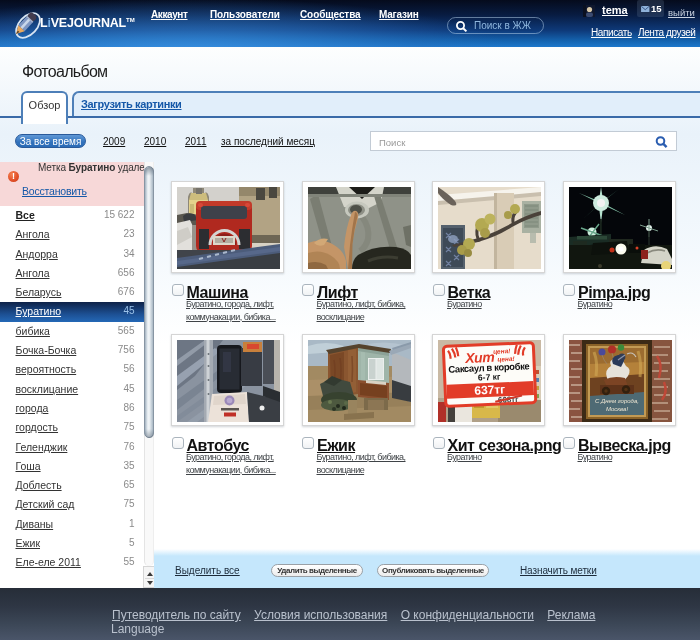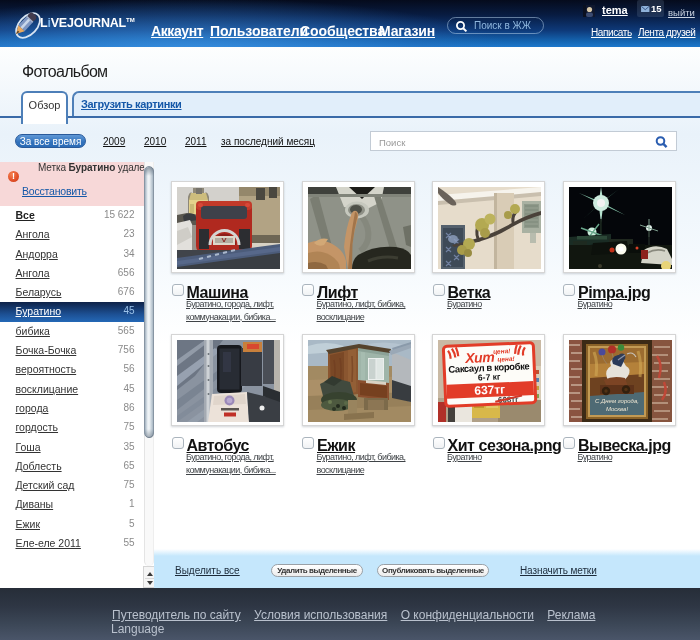--- a/index.html
+++ b/index.html
@@ -8,21 +8,21 @@
 .abs { position:absolute; }
 
 
 #header { position:absolute; left:0; top:0; width:700px; height:47px;
   background:linear-gradient(180deg,#050b1c 0%,#081c42 32%,#0e3a7a 65%,#1566b2 88%,#1d78cc 100%); overflow:hidden;}
 #header .glow { position:absolute; left:0; top:0; width:700px; height:47px;
   background:radial-gradient(ellipse 430px 75px at 190px 54px, rgba(62,148,228,.8) 0%, rgba(45,115,195,.3) 55%, rgba(0,0,0,0) 75%); }
 #logotext { position:absolute; left:40px; top:16px; color:#fff; font-size:12.5px; font-weight:bold; letter-spacing:-0.2px; }
 #logotext .idot { color:#7ab1e8; }
 #logotext sup { font-size:6px; letter-spacing:0; }
-.hnav { position:absolute; top:23px; color:#fff; font-size:14px; font-weight:bold; white-space:nowrap; }
+.hnav { position:absolute; top:9px; color:#fff; font-size:10px; font-weight:bold; white-space:nowrap; }
 .hnav a { color:#fff; }
 #srchpill { position:absolute; left:447px; top:17px; width:97px; height:17px; border:1px solid rgba(190,215,240,.5); border-radius:9px; color:#8fb6dd; font-size:10px; line-height:16px; padding-left:26px; }
 #srchpill svg { position:absolute; left:7px; top:2px; }
 #msgbox { position:absolute; left:637px; top:0px; width:27px; height:17px; background:rgba(115,135,165,.22); border-radius:2px; color:#fff; font-size:9.5px; font-weight:bold; line-height:17px; padding-left:14px;}
 #vyiti { position:absolute; left:668px; top:7px; font-size:9.5px; color:#c9d2e0; text-decoration:underline; }
 
 
 #pagebg { position:absolute; left:0; top:47px; width:700px; height:541px;
   background:linear-gradient(180deg,#fdfefe 0%, #eef5fb 12%, #e9f2fa 16%, #f4f9fd 38%, #ffffff 55%); }
 
@@ -214,20 +214,24 @@
         <span class="lbl"><a href="#">восклицание</a></span>
         <span class="cnt">45</span>
       </div>
       <div class="trow">
         <span class="lbl"><a href="#">города</a></span>
         <span class="cnt">86</span>
       </div>
       <div class="trow">
         <span class="lbl"><a href="#">гордость</a></span>
         <span class="cnt">75</span>
+      </div>
+      <div class="trow">
+        <span class="lbl"><a href="#">Геленджик</a></span>
+        <span class="cnt">76</span>
       </div>
       <div class="trow">
         <span class="lbl"><a href="#">Гоша</a></span>
         <span class="cnt">35</span>
       </div>
       <div class="trow">
         <span class="lbl"><a href="#">Доблесть</a></span>
         <span class="cnt">65</span>
       </div>
       <div class="trow">

